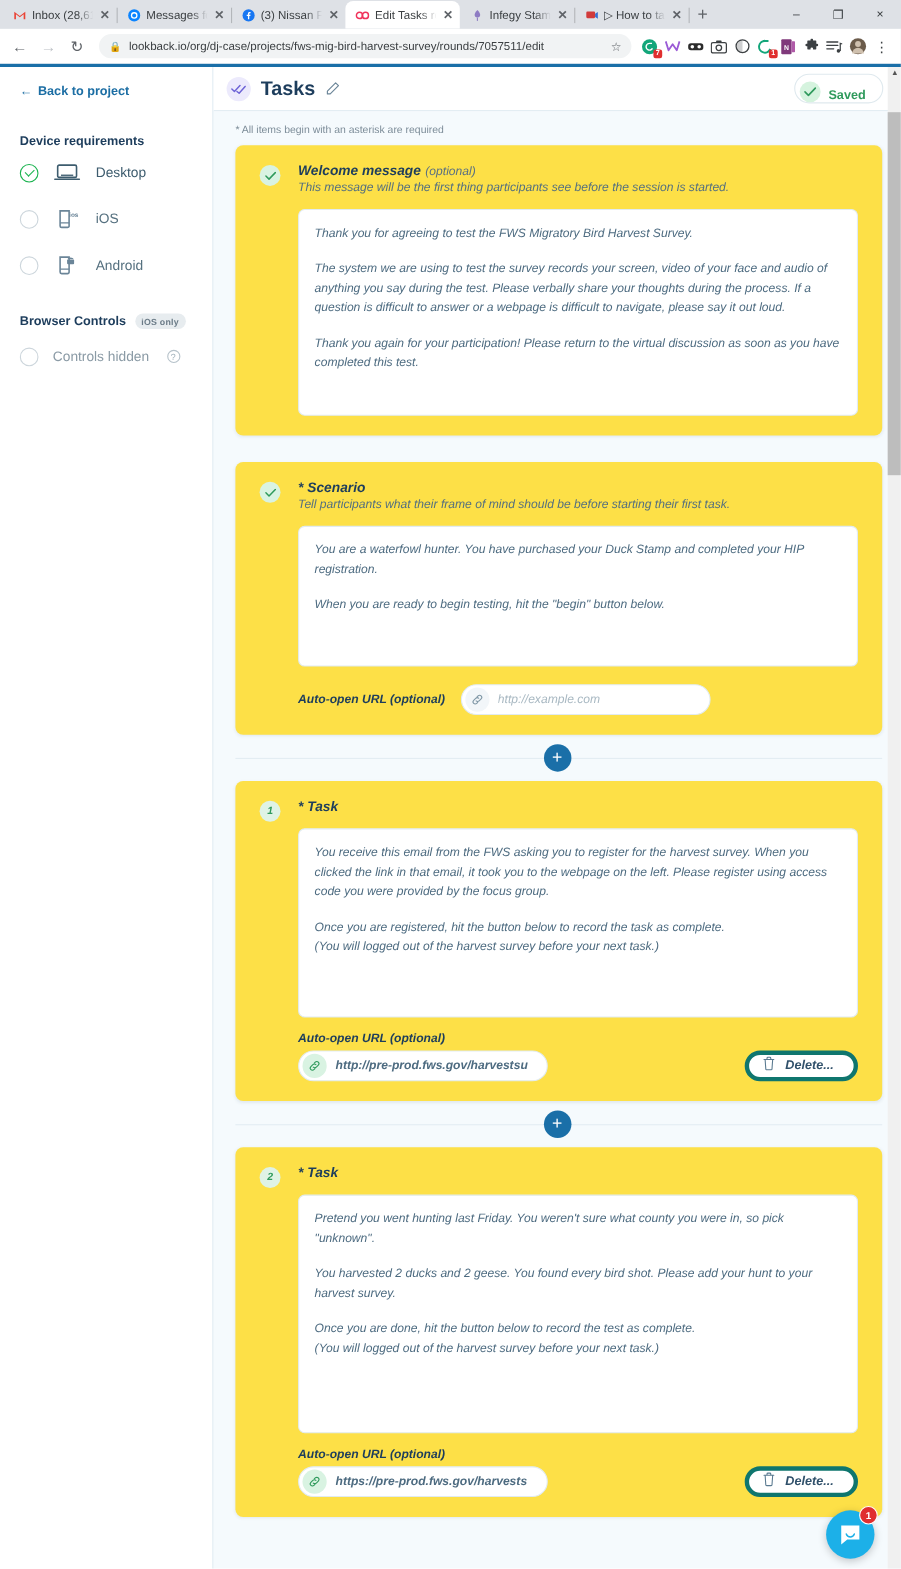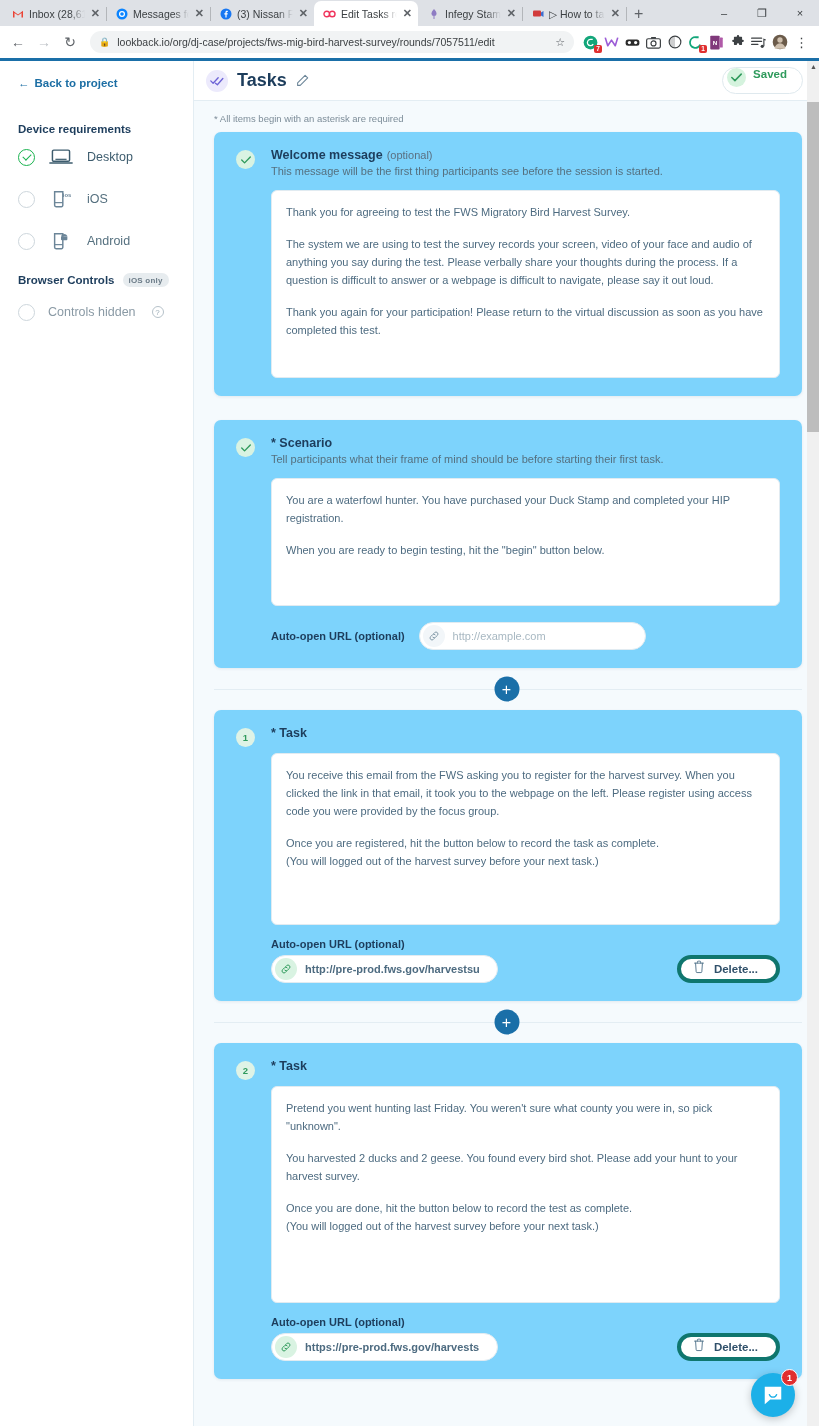--- a/index.html
+++ b/index.html
@@ -127,36 +127,37 @@
     display: flex; align-items: center; padding: 0 16px 0 12px; gap: 9px;
   }
   .hdr-icon {
     width: 22px; height: 22px; border-radius: 50%; background: #eceafc;
     display: flex; align-items: center; justify-content: center;
   }
   .hdr-title { font-size: 18px; font-weight: 700; color: #1d3d5c; }
   .pencil { color: #6b8598; display: flex; align-items: center; cursor: pointer; }
   .saved-btn {
     margin-left: auto; height: 27px; border: 1px solid #dfe9ee; border-radius: 14px;
-    background: #fff; display: flex; align-items: flex-start; gap: 7px;
+    background: #fff; display: flex; align-items: flex-end; gap: 7px;
     padding: 0 15px 0 4px; cursor: pointer;
   }
   .saved-circle {
     width: 19px; height: 19px; border-radius: 50%; background: #d5f3de;
     display: flex; align-items: center; justify-content: center;
   }
   .saved-txt { font-size: 11.5px; font-weight: 700; color: #2f9a5c; }
 
   .scrollarea { height: 1330px; overflow: hidden; position: relative; }
   .req-note { font-size: 9.5px; color: #7d8d99; padding: 12px 0 8px 20px; }
 
   .card {
-    background: #7dd3fc; border-radius: 7px; margin: 0 17px 0 20px;
+    background: #fde047; border-radius: 7px; margin: 0 17px 0 20px;
     box-shadow: 0 1px 3px rgba(30,70,100,.09); padding: 16px 22px 18px 22px;
     position: relative;
+    font-style: italic;
   }
   .card-row { display: flex; gap: 16px; }
   .bullet {
     width: 19px; height: 19px; flex: 0 0 19px; border-radius: 50%;
     background: #d9f3e2; display: flex; align-items: center; justify-content: center;
     margin-top: 2px;
   }
   .bullet.num { background: #dff3e6; color: #2f9a5c; font-size: 9.5px; font-weight: 700; }
   .card-title { font-size: 12.5px; font-weight: 700; color: #1d3d5c; }
   .card-title .opt { font-weight: 400; font-size: 11px; color: #5a7082; margin-left: 4px; }
@@ -444,21 +445,21 @@
         <svg width="22" height="20" viewBox="0 0 24 22">
             <path d="M5 3h9v15a1.5 1.5 0 0 1-1.5 1.5h-6A1.5 1.5 0 0 1 5 18z" fill="none" stroke="#6b8598" stroke-width="1.6"></path>
             <path d="M12 5.5a4 4 0 0 1 7 0z" fill="#6b8598"></path>
             <path d="M12 5.8h7v3.4a1 1 0 0 1-1 1h-5a1 1 0 0 1-1-1z" fill="#6b8598"></path>
             <path d="M5 15h9" stroke="#6b8598" stroke-width="1.3"></path>
           </svg>
       </span>
       <span class="dev-label">Android</span>
     </div>
 
-    <div class="section-head" style="margin-top:12px">
+    <div class="section-head" style="margin-top:24px">
       <span>Browser Controls</span>
       <span class="pill">iOS only</span>
     </div>
 
     <div class="ctrl-row">
       <span class="radio"></span>
       <span class="ctrl-label">Controls hidden</span>
       <span class="qmark">?</span>
     </div>
   </aside>

